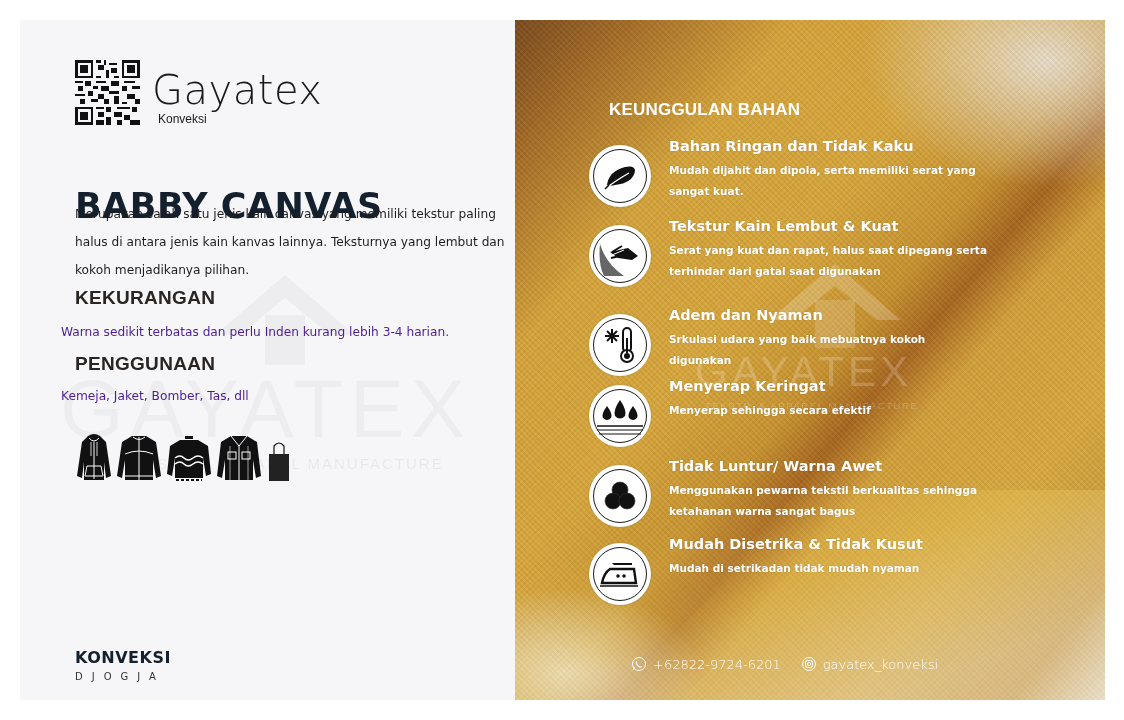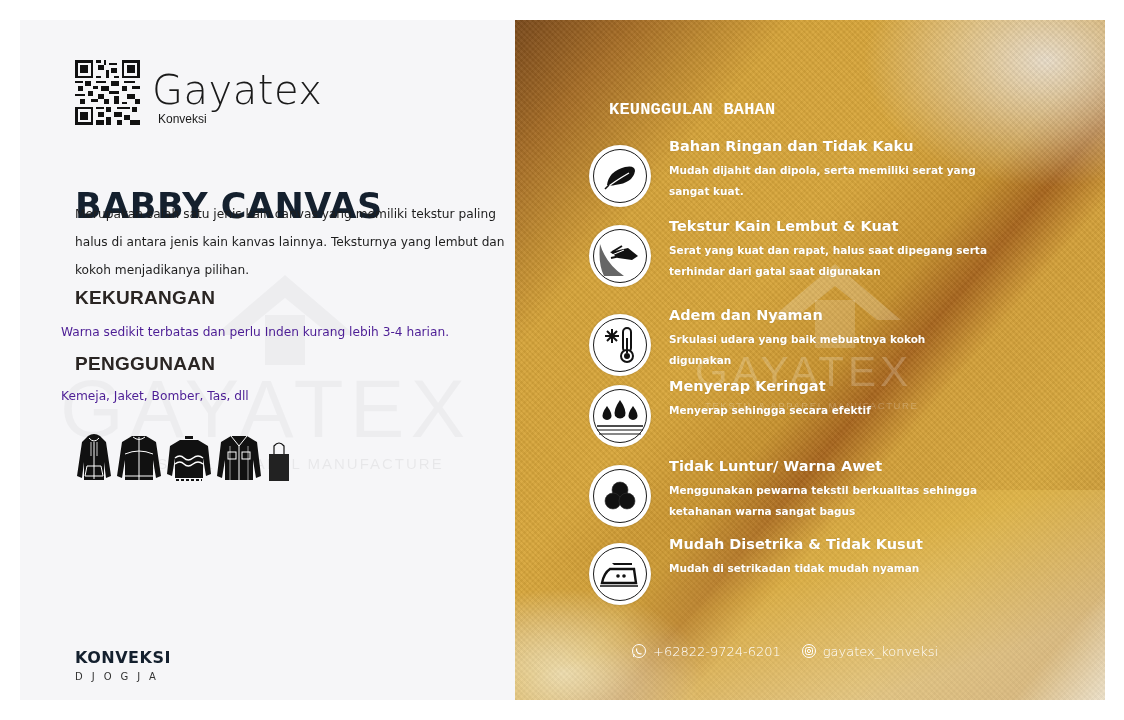--- a/index.html
+++ b/index.html
@@ -51,30 +51,30 @@
       repeating-linear-gradient(-45deg, rgba(0,0,0,0.03) 0 2px, rgba(255,255,255,0.02) 2px 4px);
   }
   .fringe { position: absolute; left: 0; top: 470px; width: 590px; height: 210px;
     background: linear-gradient(160deg, rgba(0,0,0,0) 20%, rgba(235,200,90,0.35) 45%, rgba(245,240,230,0.4) 80%);
   }
   .wm-right { position: absolute; left: 180px; top: 240px; width: 280px; height: 170px; pointer-events: none; }
   .wm-right .wm-house { position: absolute; left: 70px; top: 0; width: 140px; height: 100px; }
   .wm-right .wm-word { position: absolute; left: 0; top: 88px; font-family: "Liberation Sans", sans-serif; font-size: 42px; letter-spacing: 4px; color: rgba(255,255,255,0.2); }
   .wm-right .wm-sub { position: absolute; left: 10px; top: 140px; font-family: "Liberation Sans", sans-serif; font-size: 9.5px; letter-spacing: 1.6px; color: rgba(255,255,255,0.22); white-space: nowrap; }
 
-  .rtitle { position: absolute; left: 94px; top: 80px; font-family: Liberation Mono, monospace; font-weight: 700; font-size: 17px; color: #ffffff; letter-spacing: 0.2px; text-align: center; }
+  .rtitle { position: absolute; left: 94px; top: 80px; font-family: Liberation Sans, sans-serif; font-weight: 700; font-size: 17px; color: #ffffff; letter-spacing: 0.2px; text-align: center; }
 
   .feature { position: absolute; left: 74px; width: 500px; height: 70px; }
   .feature .circle { position: absolute; left: 0; top: 0; width: 62px; height: 62px; border-radius: 50%; background: #ffffff; display:flex; align-items:center; justify-content:center; box-shadow: 0 0 2px rgba(0,0,0,0.2); }
   .feature .circle .ring { position: absolute; left: 4px; top: 4px; width: 54px; height: 54px; border-radius: 50%; border: 1.5px solid #1a1a1a; }
   .feature .circle svg { position: relative; z-index: 1; }
   .feature .ftitle { position: absolute; left: 80px; top: -7px; font-family: "DejaVu Sans", sans-serif; font-weight: 700; font-size: 14.5px; color: #ffffff; white-space: nowrap; text-shadow: 0 0 2px rgba(0,0,0,0.15); }
   .feature .fdesc { position: absolute; left: 80px; top: 15px; width: 320px; font-family: "DejaVu Sans", sans-serif; font-weight: 700; font-size: 10.5px; line-height: 21px; color: #ffffff; text-shadow: 0 0 2px rgba(0,0,0,0.15); }
 
-  .contacts { position: absolute; left: 116px; top: 623px; display:flex; align-items:center; gap: 6px; font-family: "DejaVu Sans", sans-serif; font-size: 13px; font-weight: 300; color: #ffffff; white-space: nowrap; }
+  .contacts { position: absolute; left: 116px; top: 636px; display:flex; align-items:center; gap: 6px; font-family: "DejaVu Sans", sans-serif; font-size: 13px; font-weight: 300; color: #ffffff; white-space: nowrap; }
   .contacts .gap { width: 8px; }
   .contacts svg { display:block; }
 </style>
 </head>
 <body>
 
 <div class="card">
 
   <div class="left">
 

